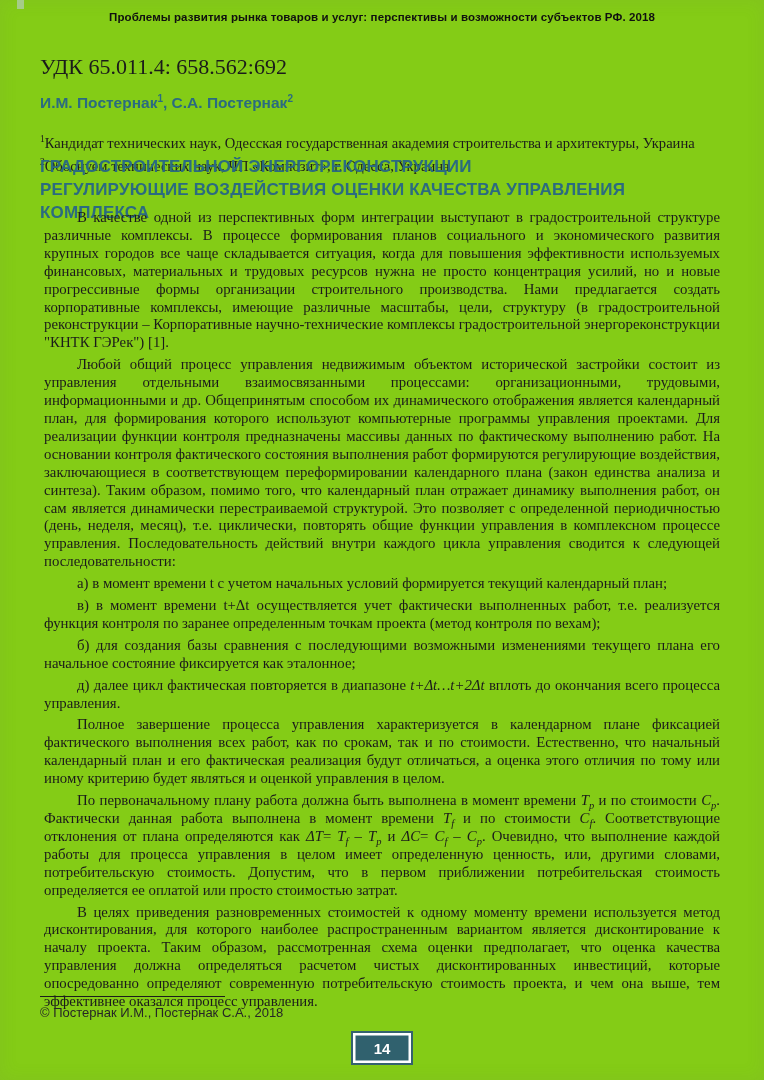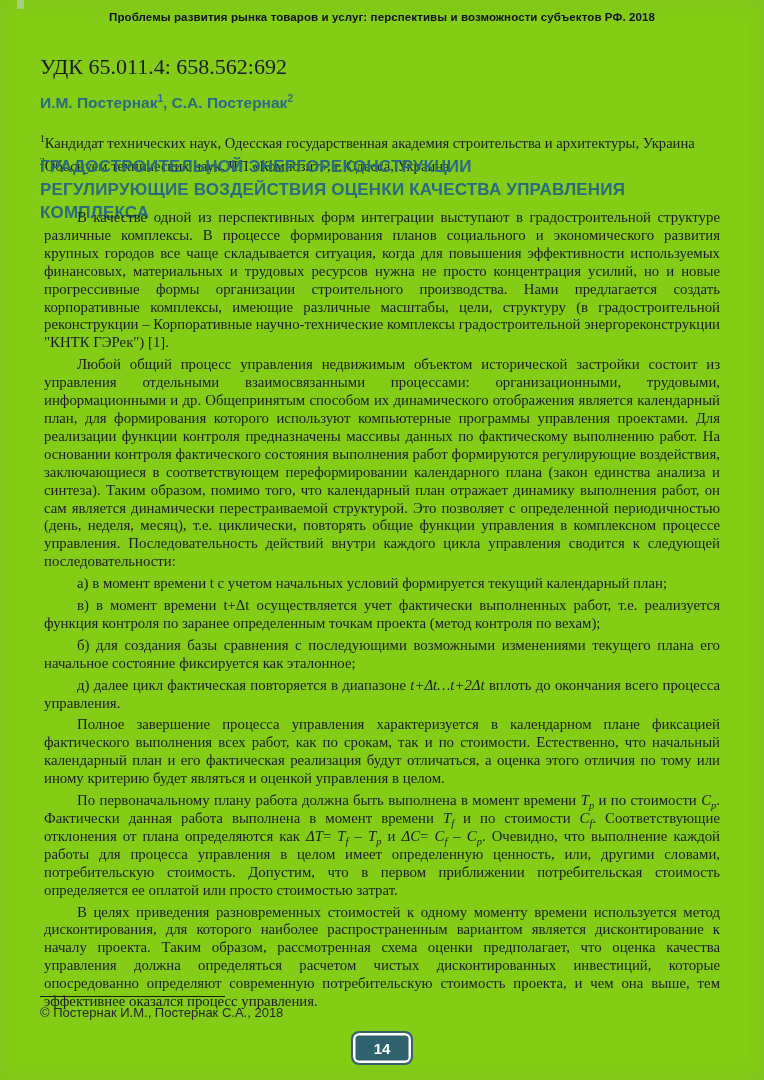--- a/index.html
+++ b/index.html
@@ -62,21 +62,21 @@
     position:absolute;left:40px;top:996px;width:185px;height:0;
     border-top:1.7px solid #1c1c1c;
   }
   .copyright{
     position:absolute;left:40px;top:1005px;
     font-family:"Liberation Sans",sans-serif;
     font-size:13px;color:#262626;
   }
   .page-badge{
     position:absolute;left:50%;top:1031px;transform:translateX(-50%);
-    width:58px;height:30px;border-radius:8px;
+    width:58px;height:30px;border-radius:0;
     background:#30616e;
     border:2px solid #35626e;
     box-shadow:inset 0 0 0 2.5px #ffffff;
     display:flex;align-items:center;justify-content:center;
     font-family:"Liberation Sans",sans-serif;
     font-weight:bold;font-size:15px;color:#ffffff;
   }
 </style>
 </head>
 <body>

